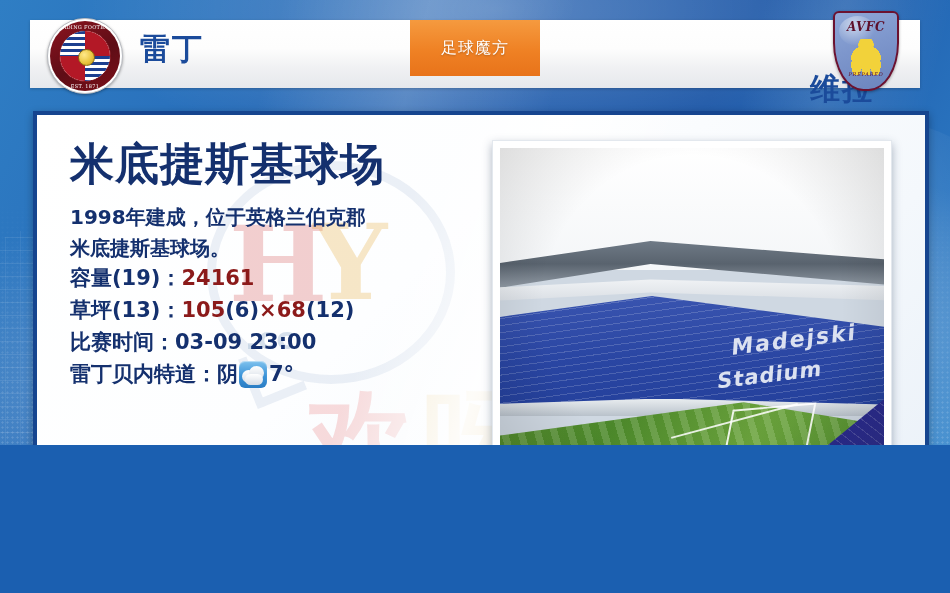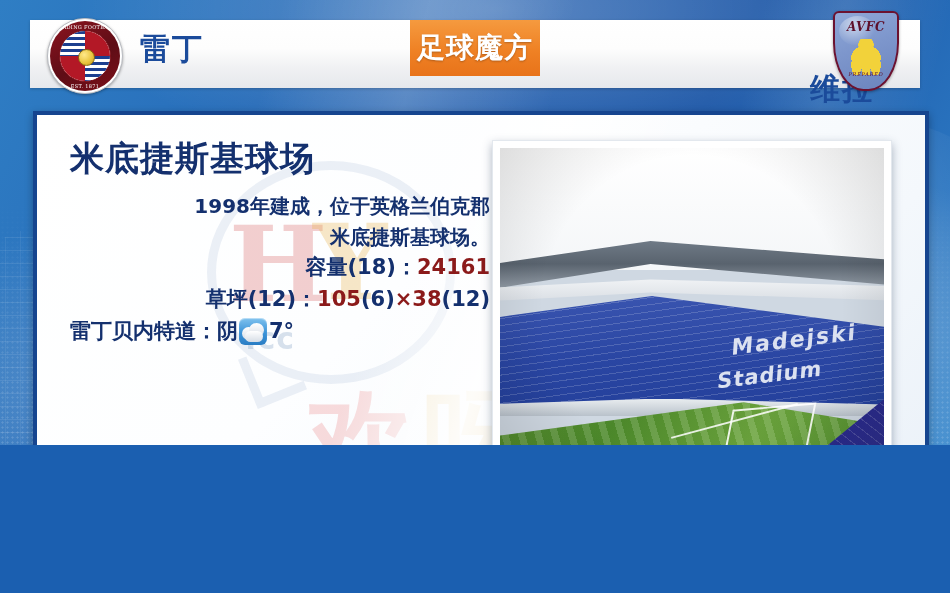--- a/index.html
+++ b/index.html
@@ -129,21 +129,21 @@
   }
   .team-name.home{left:140px;}
   .team-name.away{right:117px;margin-top:40px;}
 
   .brand-logo{
     position:absolute;left:410px;top:20px;width:130px;height:56px;
     background:linear-gradient(to bottom,#f59a3f,#ef8124 55%,#e8731a);
     display:flex;align-items:center;justify-content:center;
   }
   .brand-logo span{
-    color:#fff;font-size:28px;font-weight:bold;letter-spacing:1px;
+    color:#fff;font-size:16px;font-weight:normal;letter-spacing:1px;
     text-shadow:0 1px 2px rgba(0,0,0,.25);
   }
 
   
   .frame{
     position:absolute;left:33px;top:111px;width:888px;height:443px;
     border:4px solid #16458f;
     background:linear-gradient(135deg,#ffffff 0%,#fdfeff 40%,#f4f8fc 72%,#e9f0f8 100%);
     box-shadow:0 3px 8px rgba(0,0,0,.30);
     overflow:hidden;
@@ -181,24 +181,24 @@
   }
   .wm-cn{
     position:absolute;left:120px;top:225px;font-size:108px;font-weight:bold;
     color:rgba(230,120,120,.26);letter-spacing:6px;white-space:nowrap;
   }
   .wm-cn .b{color:rgba(232,186,90,.26);}
 
   
   .info{position:absolute;left:33px;top:25px;width:420px;z-index:3;}
   .stadium-title{
-    font-size:34px;font-weight:bold;color:#14306e;letter-spacing:1px;margin:0 0 14px 0;line-height:1.1;
+    font-size:44px;font-weight:bold;color:#14306e;letter-spacing:1px;margin:0 0 14px 0;line-height:1.1;
   }
   .info-line{
-    font-size:21px;font-weight:bold;color:#14306e;line-height:1.52;white-space:nowrap;text-align:right;
+    font-size:21px;font-weight:bold;color:#14306e;line-height:1.52;white-space:nowrap;
   }
   .info-line.desc{font-size:20px;}
   .val-red{color:#8b1a1a;margin-top:16px;}
 
   .weather-line{display:flex;align-items:center;font-size:21px;font-weight:bold;color:#14306e;line-height:1.52;}
   .weather-icon{
     display:inline-block;width:28px;height:27px;border-radius:6px;margin:0 2px 0 1px;
     background:linear-gradient(to bottom,#7fc2ee,#3b93d8 55%,#2a7dc4);
     position:relative;vertical-align:middle;flex:0 0 auto;
     box-shadow:inset 0 1px 1px rgba(255,255,255,.5);
@@ -345,27 +345,30 @@
 
     <div class="frame-sheen"></div>
 
     <div class="info">
       <div class="stadium-title">米底捷斯基球场</div>
 
       <div class="info-line desc">1998年建成，位于英格兰伯克郡</div>
       <div class="info-line desc">米底捷斯基球场。</div>
 
       <div class="info-line">
-        <span>容量(18)：</span><span class="val-red">24161</span>
+        <span>容量(19)：</span><span class="val-red">24161</span>
       </div>
 
       <div class="info-line">
-        <span>草坪(12)：</span><span class="val-red">105</span><span>(6)</span><span class="val-red">×</span><span class="val-red">38</span><span>(12)</span>
-      </div>
-
+        <span>草坪(13)：</span><span class="val-red">105</span><span>(6)</span><span class="val-red">×</span><span class="val-red">68</span><span>(12)</span>
+      </div>
+
+      <div class="info-line">
+        <span>比赛时间：</span><span>03-09 23:00</span>
+      </div>
 
       <div class="weather-line">
         <span>雷丁贝内特道：</span>
           <span>阴</span>
           <span class="weather-icon">
             <i class="c1"></i>
             <i class="c2"></i>
             <i class="c3"></i>
           </span>
           <span>7°</span>

